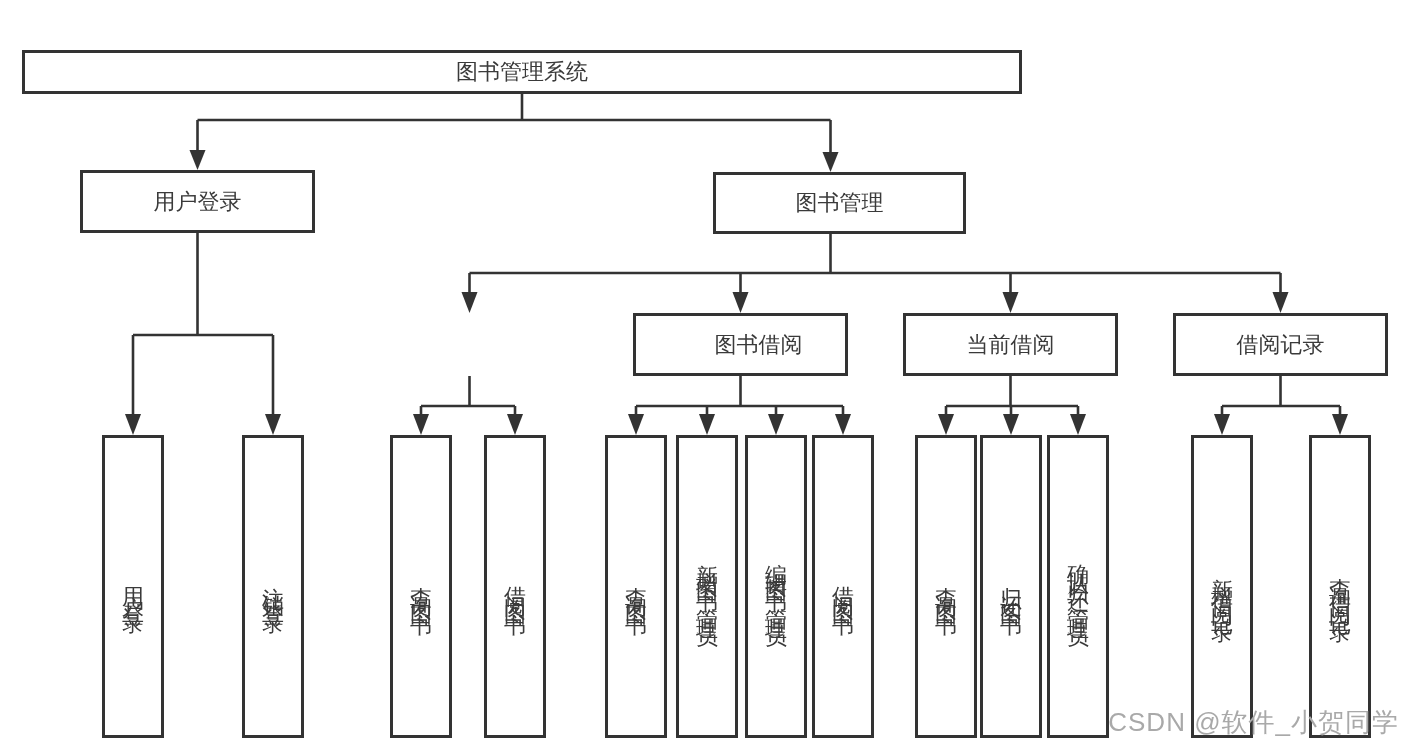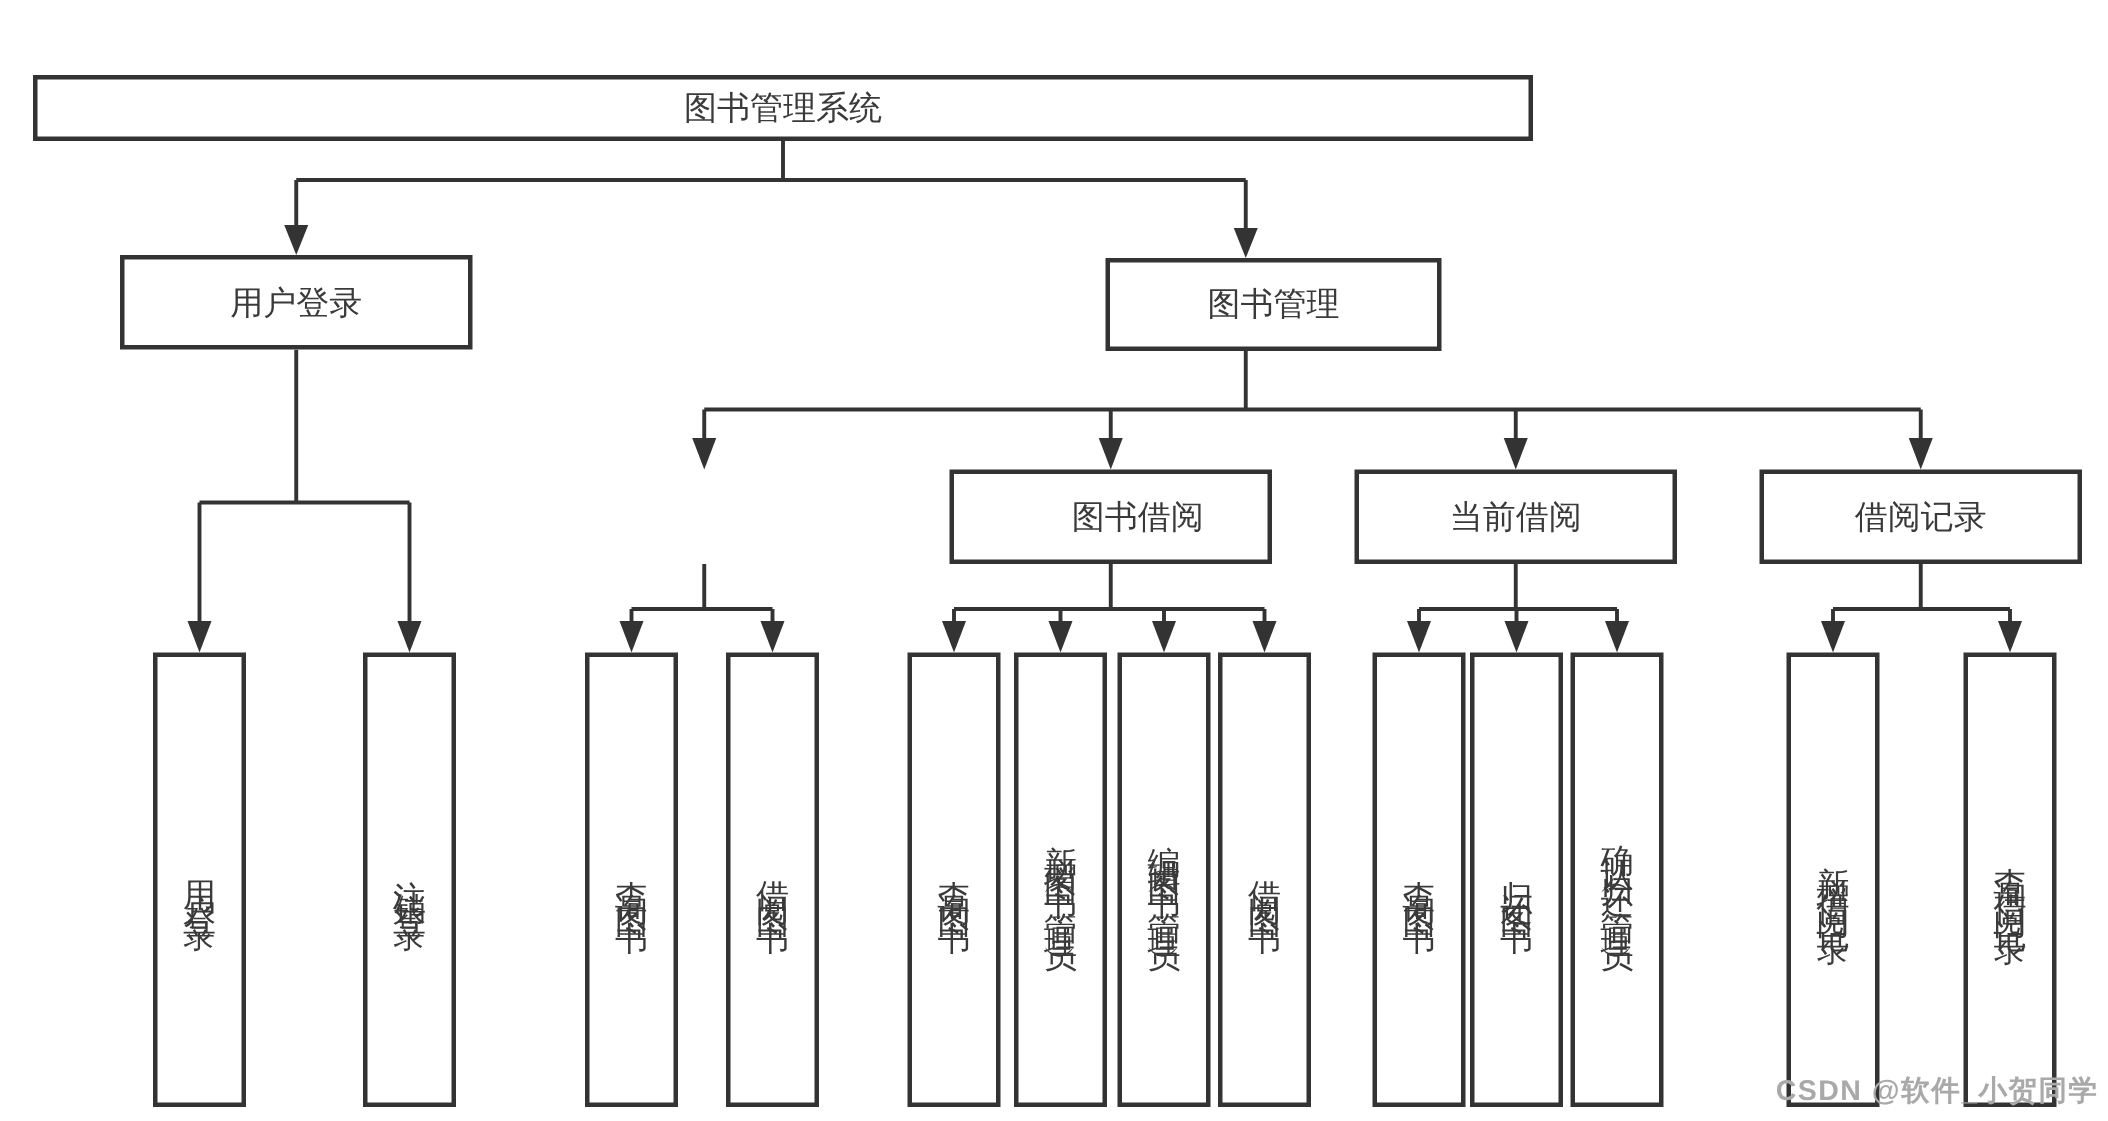--- a/index.html
+++ b/index.html
@@ -31,21 +31,21 @@
   .leaf > span {
     writing-mode: vertical-rl;
     text-orientation: mixed;
     letter-spacing: 9px;
     line-height: 1;
     white-space: nowrap;
   }
   
   .n-root   { left: 22px;   top: 25px;  width: 1000px; height: 44px; margin-top: 25px; }
   .n-l1a    { left: 80px;   top: 170px; width: 235px;  height: 63px; }
-  .n-l1b    { left: 713px;  top: 172px; width: 224px;  height: 62px; margin-left: 24px; }
+  .n-l1b    { left: 713px;  top: 172px; width: 253px;  height: 62px; }
   .n-l2a    { left: 362px;  top: 313px; width: 215px;  height: 63px; }
   .n-l2b    { left: 633px;  top: 313px; width: 215px;  height: 63px; padding-left: 36px; }
   .n-l2c    { left: 903px;  top: 313px; width: 215px;  height: 63px; }
   .n-l2d    { left: 1173px; top: 313px; width: 215px;  height: 63px; }
   .leaf     { top: 435px; width: 62px; height: 303px; }
   .n-u1 { left: 102px; }
   .n-u2 { left: 242px; }
   .n-r1 { left: 390px; }
   .n-r2 { left: 484px; }
   .n-b1 { left: 605px; }
@@ -54,25 +54,24 @@
   .n-b4 { left: 812px; }
   .n-c1 { left: 915px; }
   .n-c2 { left: 980px; }
   .n-c3 { left: 1047px; }
   .n-j1 { left: 1191px; }
   .n-j2 { left: 1309px; }
   .watermark {
     position: absolute;
     right: 6px;
     bottom: 7px;
-    font-size: 19px;
+    font-size: 26px;
     color: #a9a9a9;
     letter-spacing: 1px;
     z-index: 3;
-    font-weight: bold;
   }
 </style>
 </head>
 <body>
 
 <div class="canvas">
 
   <svg class="connectors" width="1405" height="747" viewBox="0 0 1405 747" xmlns="http://www.w3.org/2000/svg">
     <g stroke="#333333" stroke-width="2.6" fill="none">
 

